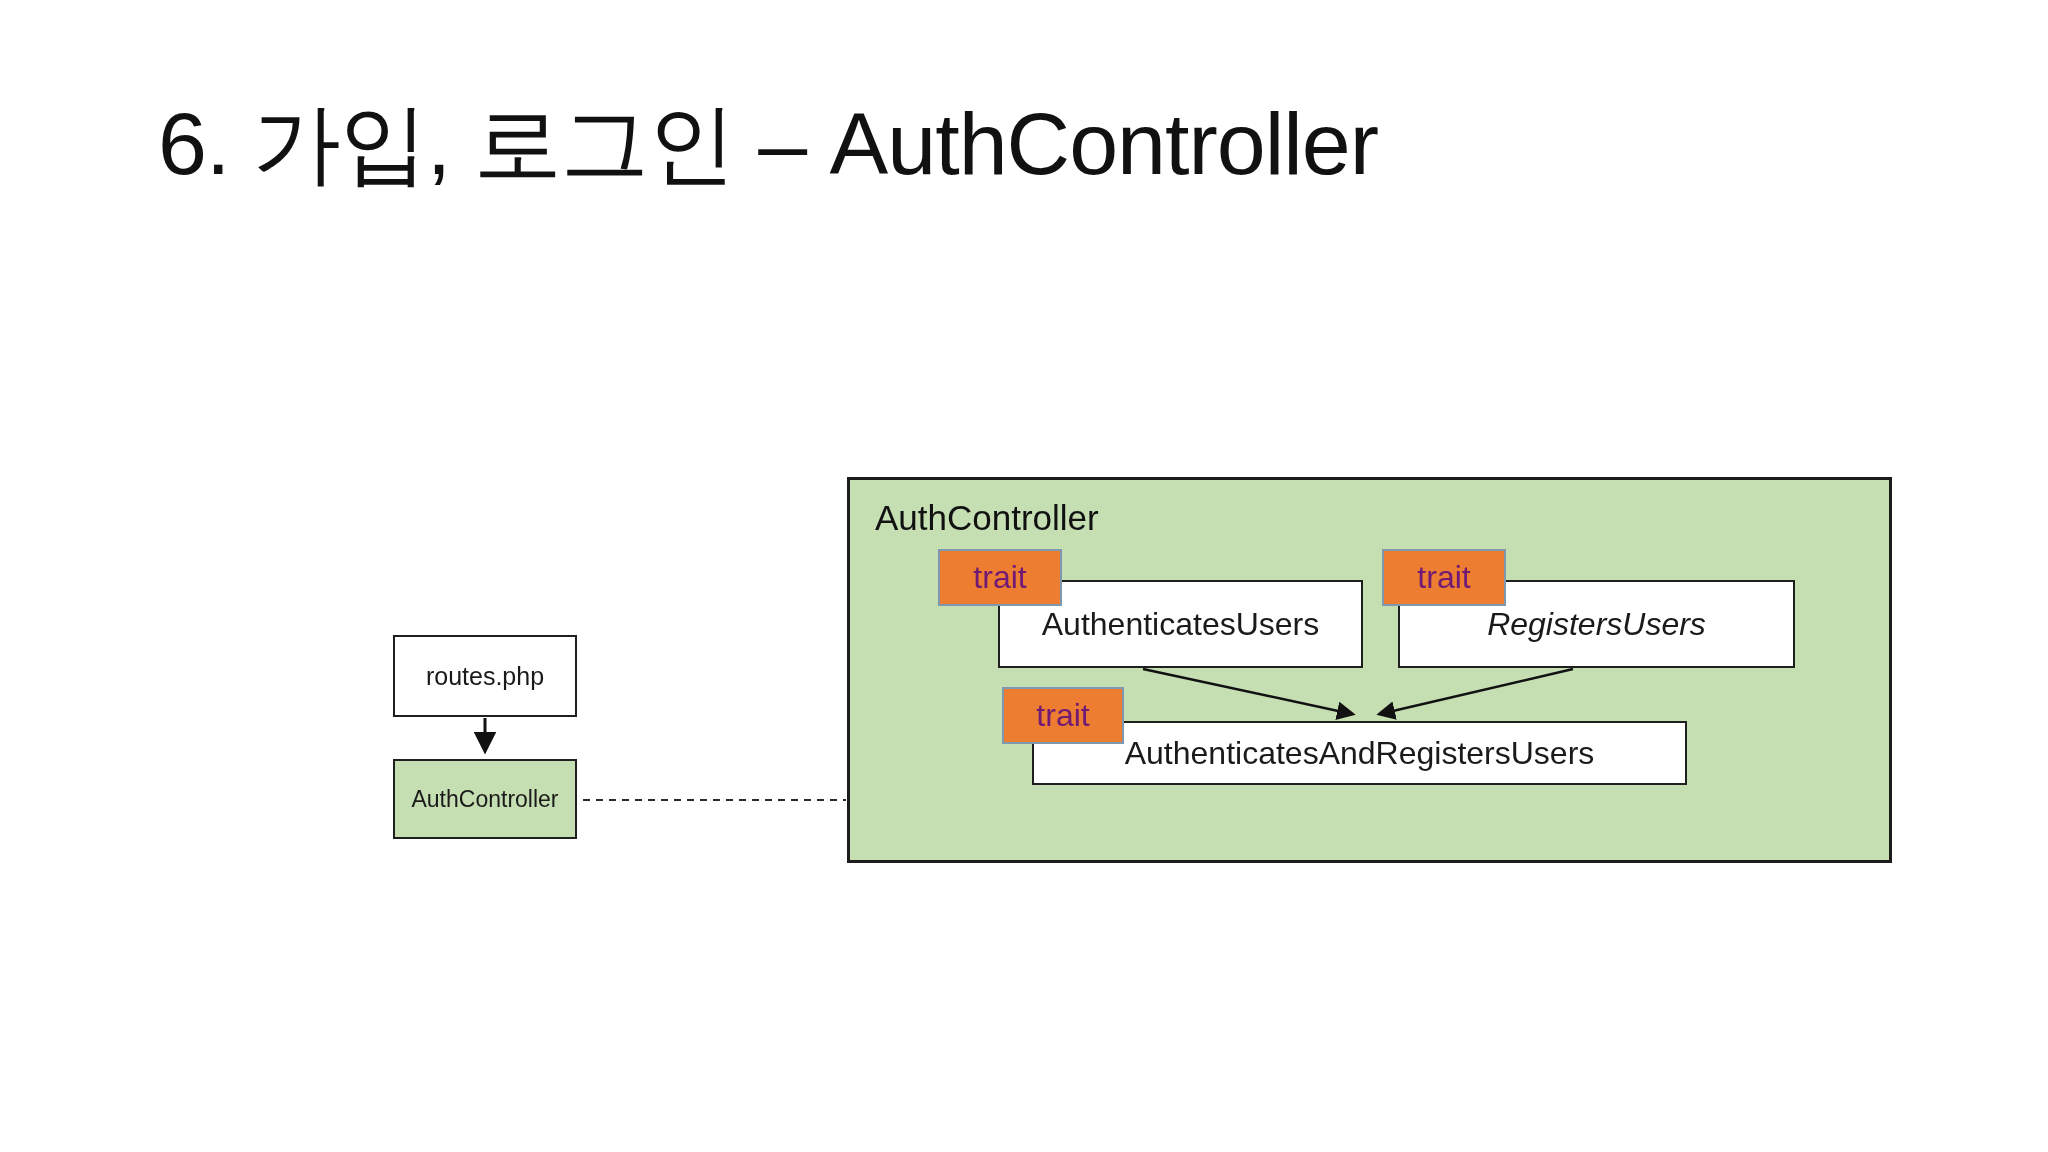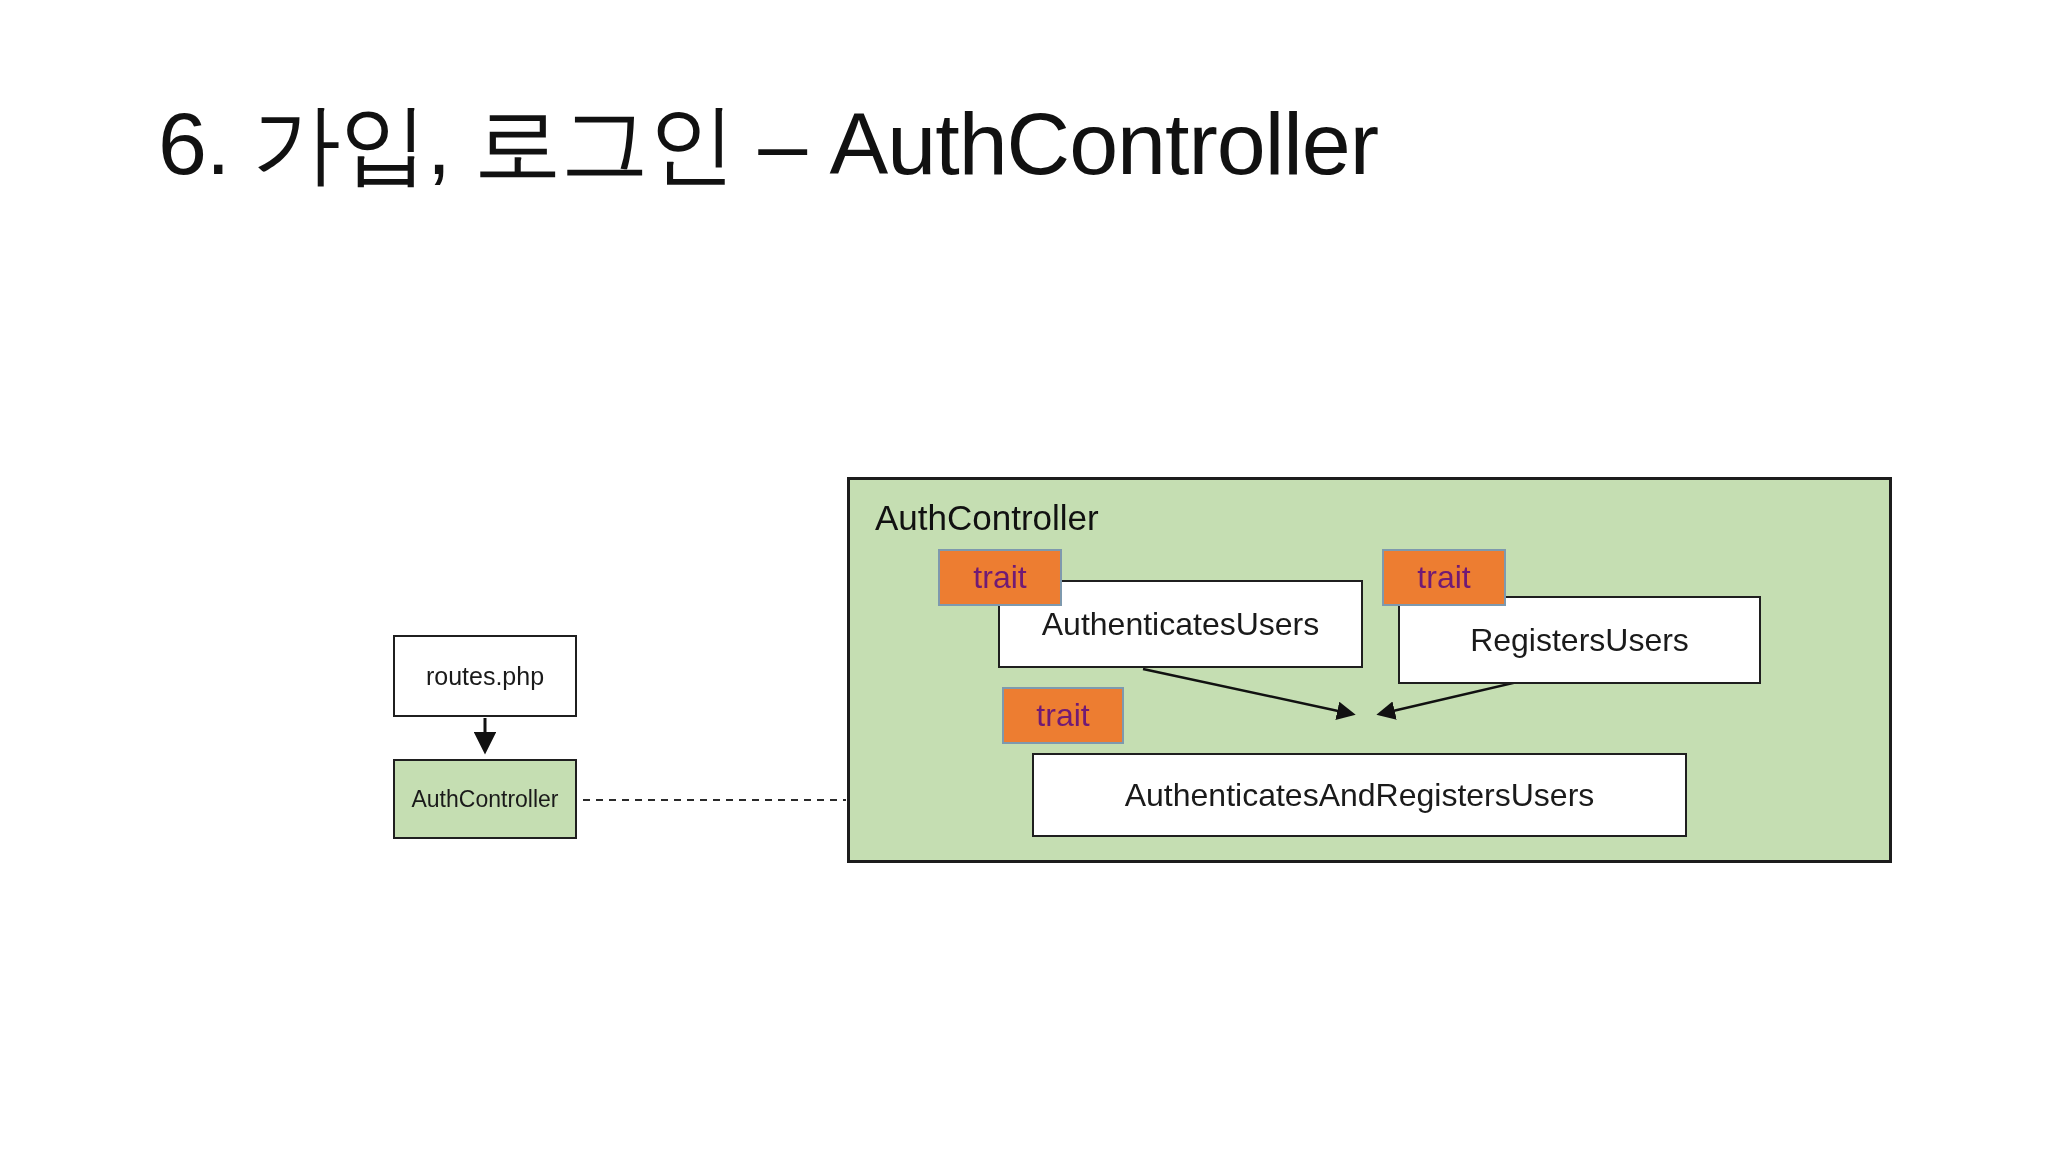--- a/index.html
+++ b/index.html
@@ -58,22 +58,22 @@
     white-space: nowrap;
   }
 
   
   .trait-box {
     border-width: 2px;
     font-size: 32px;
     z-index: 2;
   }
   .trait-box-a { left: 962px;  top: 580px; width: 365px; height: 88px; margin-left: 36px; }
-  .trait-box-b { left: 1398px; top: 596px; width: 363px; height: 88px; }
-  .trait-box-c { left: 1032px; top: 753px; width: 655px; height: 84px; }
+  .trait-box-b { left: 1398px; top: 580px; width: 397px; height: 88px; font-style: italic; }
+  .trait-box-c { left: 1032px; top: 721px; width: 655px; height: 64px; }
 
   
   .badge {
     box-sizing: border-box;
     background: #ed7d31;
     border: 2.5px solid #7e99ae;
     color: #701a75;
     font-size: 32px;
     display: flex;
     align-items: center;

